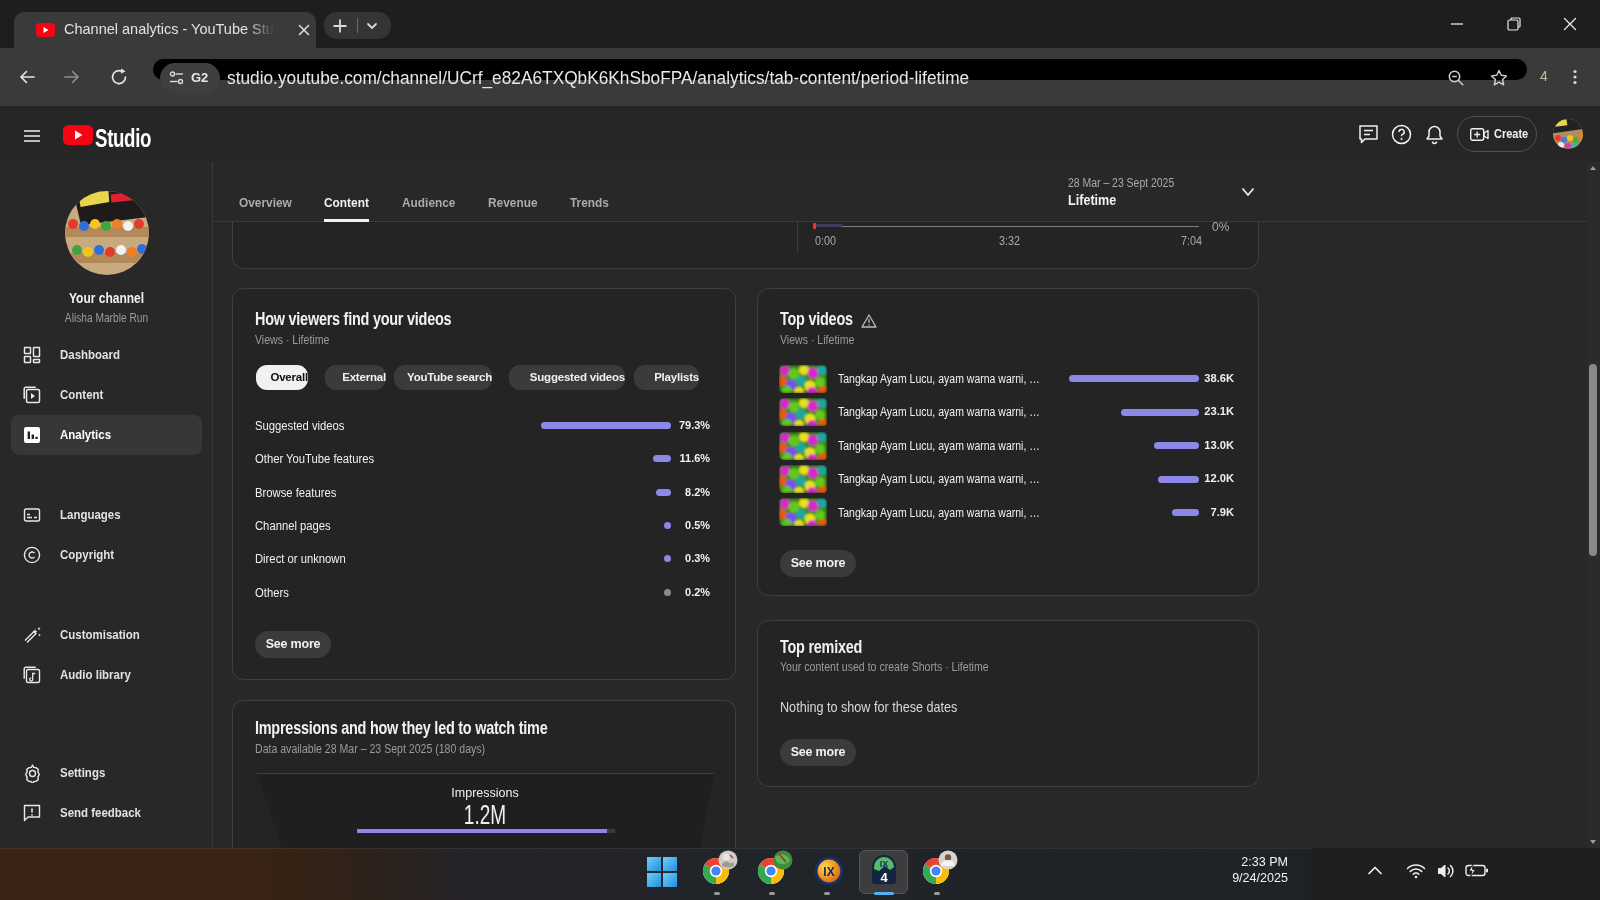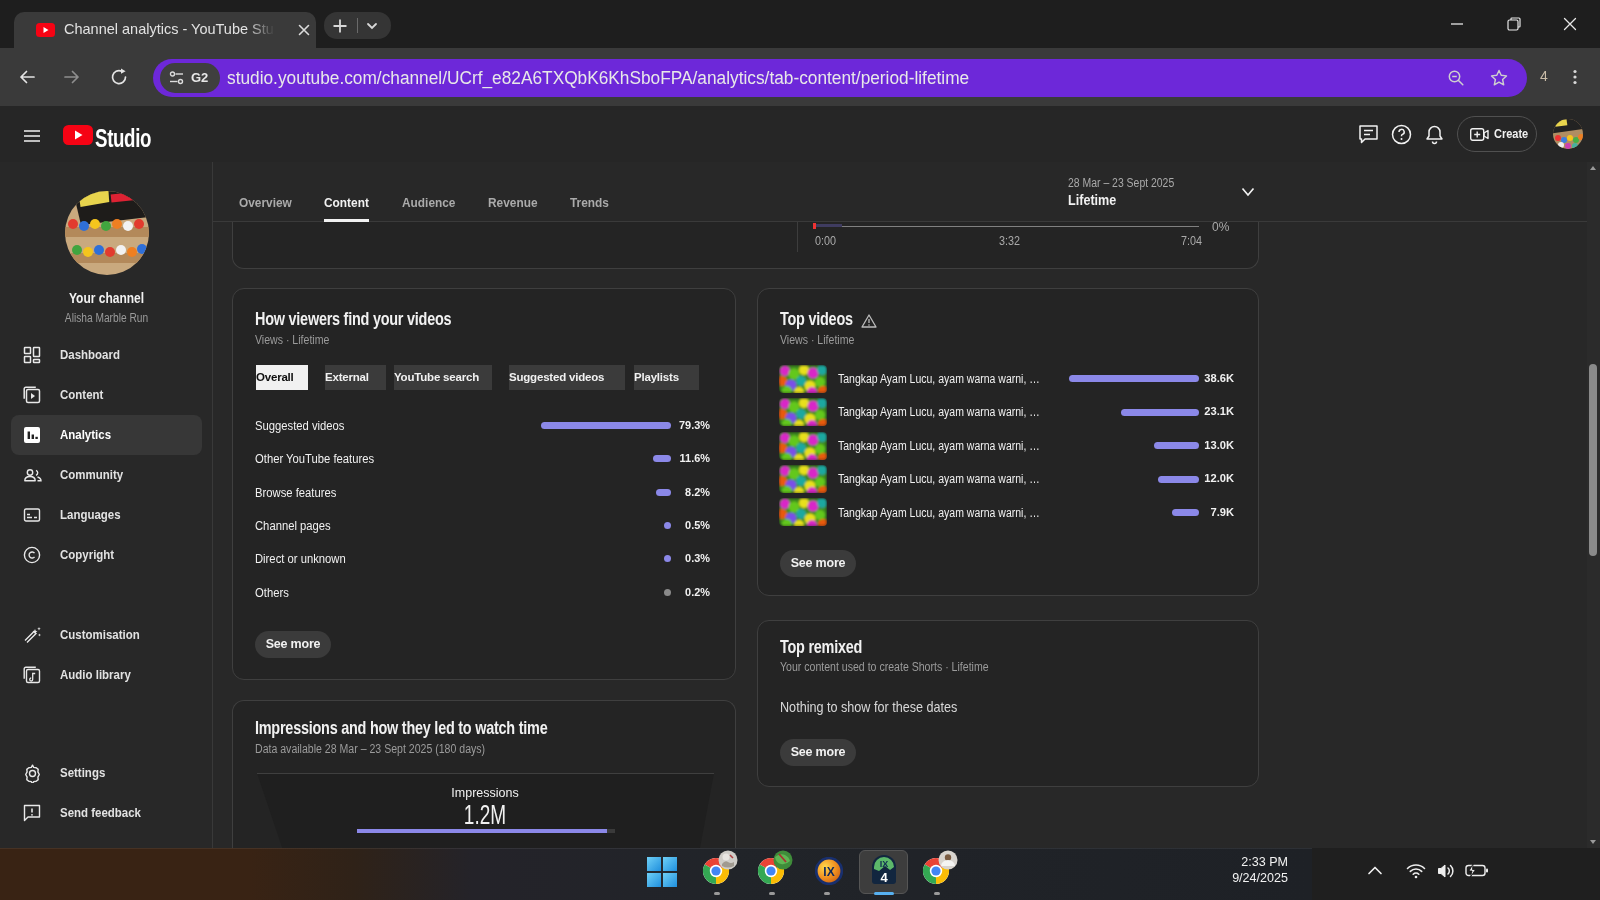--- a/index.html
+++ b/index.html
@@ -10,21 +10,21 @@
   #tabbar { position:absolute; left:0; top:0; width:1600px; height:48px; background:#1e1e1e; }
   #tab { position:absolute; left:14px; top:12px; width:302px; height:36px; background:#3a3a3a;
     border-radius:10px 10px 0 0; }
   #tab .title { position:absolute; left:50px; top:9px; width:215px; font-size:14.5px; color:#e2e2e2;
     white-space:nowrap; overflow:hidden;
     -webkit-mask-image:linear-gradient(90deg,#000 85%,transparent 98%);
     mask-image:linear-gradient(90deg,#000 85%,transparent 98%); }
   #newtab { position:absolute; left:324px; top:12px; width:67px; height:27px; background:#353535; border-radius:13px;
     color:#d8d8d8; }
   #toolbar { position:absolute; left:0; top:48px; width:1600px; height:58px; background:#3a3a3a; }
-  #omnibox { position:absolute; left:153px; top:11px; width:1374px; height:38px; background:#6d28d9; border-radius:19px; }
+  #omnibox { position:absolute; left:153px; top:11px; width:1374px; height:21px; background:#000000; border-radius:19px; }
   #g2chip { position:absolute; left:7px; top:4px; width:60px; height:30px; background:#3f3f3f; border-radius:15px; }
   #g2chip span { position:absolute; left:31px; top:7px; font-size:13px; font-weight:bold; color:#e8e8e8; }
   #urltext { position:absolute; left:74px; top:9px; font-size:18px; color:#e8e8e8; letter-spacing:0px; transform:scaleX(0.96); transform-origin:0 50%; }
   #wincontrols { position:absolute; right:0; top:0; width:180px; height:48px; }
   
   #ythead { position:absolute; left:0; top:106px; width:1600px; height:56px; background:#262626; }
   #searchbox { position:absolute; left:482px; top:12px; width:636px; height:34px; background:#161616; border-radius:17px; }
   #searchbox span { position:absolute; left:46px; top:8px; font-size:13.5px; color:#888; }
   #createbtn { position:absolute; left:1457px; top:10px; width:80px; height:36px; border:1px solid #505050;
     border-radius:18px; }
@@ -36,22 +36,22 @@
   .menuitem .label { position:absolute; left:60px; top:12px; font-size:13.5px; font-weight:bold; color:#e2e2e2; transform:scaleX(0.85); transform-origin:0 50%; white-space:nowrap; }
   .menuitem svg { position:absolute; left:23px; top:11px; }
   #main { position:absolute; left:213px; top:0; width:1374px; height:686px; }
   
   .atab { position:absolute; top:33px; font-size:13.5px; font-weight:bold; color:#aaa; transform:scaleX(0.88); transform-origin:0 50%; }
   .card { position:absolute; background:#242424; border:1px solid #3f3f3f; border-radius:12px; }
   .cardtitle { font-size:18.5px; font-weight:bold; color:#f1f1f1; letter-spacing:-0.3px; transform:scaleX(0.78); transform-origin:0 50%; white-space:nowrap; }
   .cardsub { font-size:12px; color:#9b9b9b; transform:scaleX(0.88); transform-origin:0 50%; white-space:nowrap; }
   .seemore { position:absolute; width:76px; height:27px; background:#3b3b3b; border-radius:14px; color:#f1f1f1;
     font-size:12.5px; font-weight:bold; text-align:center; line-height:27px; letter-spacing:-0.2px; }
-  .chip { position:absolute; top:76px; height:25px; background:#3b3b3b; border-radius:0; color:#f1f1f1;
-    font-size:11.5px; font-weight:bold; text-align:left; line-height:25px; letter-spacing:-0.2px; }
+  .chip { position:absolute; top:76px; height:25px; background:#3b3b3b; border-radius:11px; color:#f1f1f1;
+    font-size:11.5px; font-weight:bold; text-align:right; line-height:25px; letter-spacing:-0.2px; }
   .rowlabel { position:absolute; font-size:12.5px; color:#f1f1f1; transform:scaleX(0.9); transform-origin:0 50%; white-space:nowrap; }
   .pct { position:absolute; font-size:11.5px; font-weight:bold; color:#f1f1f1; text-align:right; width:50px; transform:scaleX(0.95); transform-origin:100% 50%; }
   .bar { position:absolute; height:7px; border-radius:4px; background:#8b88e8; }
   .tvtitle { position:absolute; font-size:12.5px; color:#f1f1f1; white-space:nowrap; transform:scaleX(0.84); transform-origin:0 50%; }
   .tvval { position:absolute; font-size:11.5px; font-weight:bold; color:#f1f1f1; text-align:right; width:46px; transform:scaleX(0.97); transform-origin:100% 50%; }
   
   #scrollbar { position:absolute; left:1587px; top:0; width:13px; height:686px; background:#2b2b2b; }
   #scrollthumb { position:absolute; left:2px; top:202px; width:8px; height:192px; background:#8a8a8a; border-radius:4px; }
   
   #taskbar { position:absolute; left:0; top:848px; width:1312px; height:52px;
@@ -244,30 +244,20 @@
       <div class="label">Content</div>
     </div>
     <div class="menuitem" style="top:253px">
       <svg width="18" height="18" viewBox="0 0 18 18">
         <rect x="1" y="1" width="16" height="16" rx="2" fill="#fff"></rect>
         <rect x="4.6" y="5.5" width="2.4" height="7.5" fill="#232323"></rect>
         <rect x="8.6" y="8.5" width="2.4" height="4.5" fill="#232323"></rect>
         <rect x="12.4" y="10.8" width="2.4" height="2.2" fill="#232323"></rect>
       </svg>
       <div class="label" style="color:#fff">Analytics</div>
-    </div>
-    <div class="menuitem" style="top:293px">
-      <svg width="20" height="18" viewBox="0 0 20 18">
-          <g fill="none" stroke="#e8e8e8" stroke-width="1.4">
-        <circle cx="7" cy="6.5" r="2.7"></circle>
-        <path d="M1.8 14.8 q0-4.3 5.2-4.3 t5.2 4.3 Z" stroke-linejoin="round"></path>
-        <path d="M13 4.4 a2.6 2.6 0 0 1 0 4.9 M14.5 11 q3.5 0.9 3.5 3.8 h-3.5"></path>
-      </g>
-        </svg>
-      <div class="label">Community</div>
     </div>
     <div class="menuitem" style="top:333px">
       <svg width="18" height="18" viewBox="0 0 18 18">
           <g fill="none" stroke="#e8e8e8" stroke-width="1.4">
         <rect x="1.5" y="3" width="15" height="12" rx="1.5"></rect>
         <path d="M4 11.5 H9 M11 11.5 H14 M4 8.5 H7" stroke-width="1.6"></path>
       </g>
         </svg>
       <div class="label">Languages</div>
     </div>

